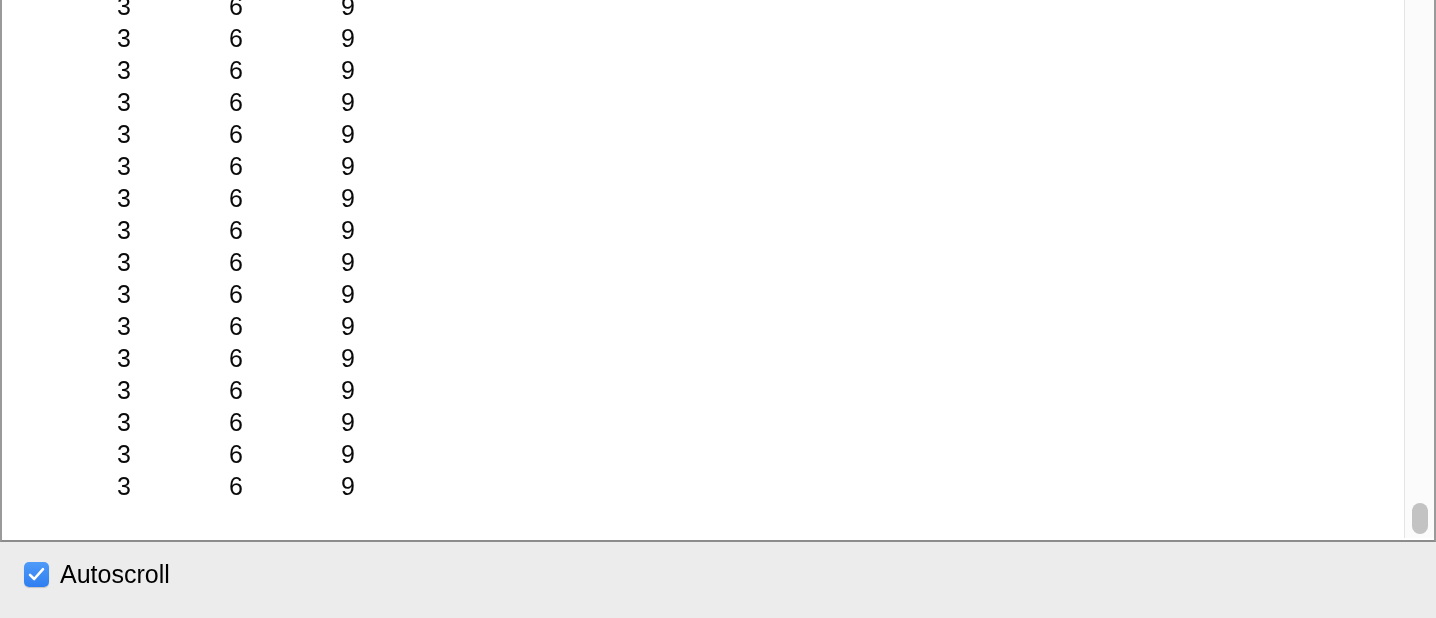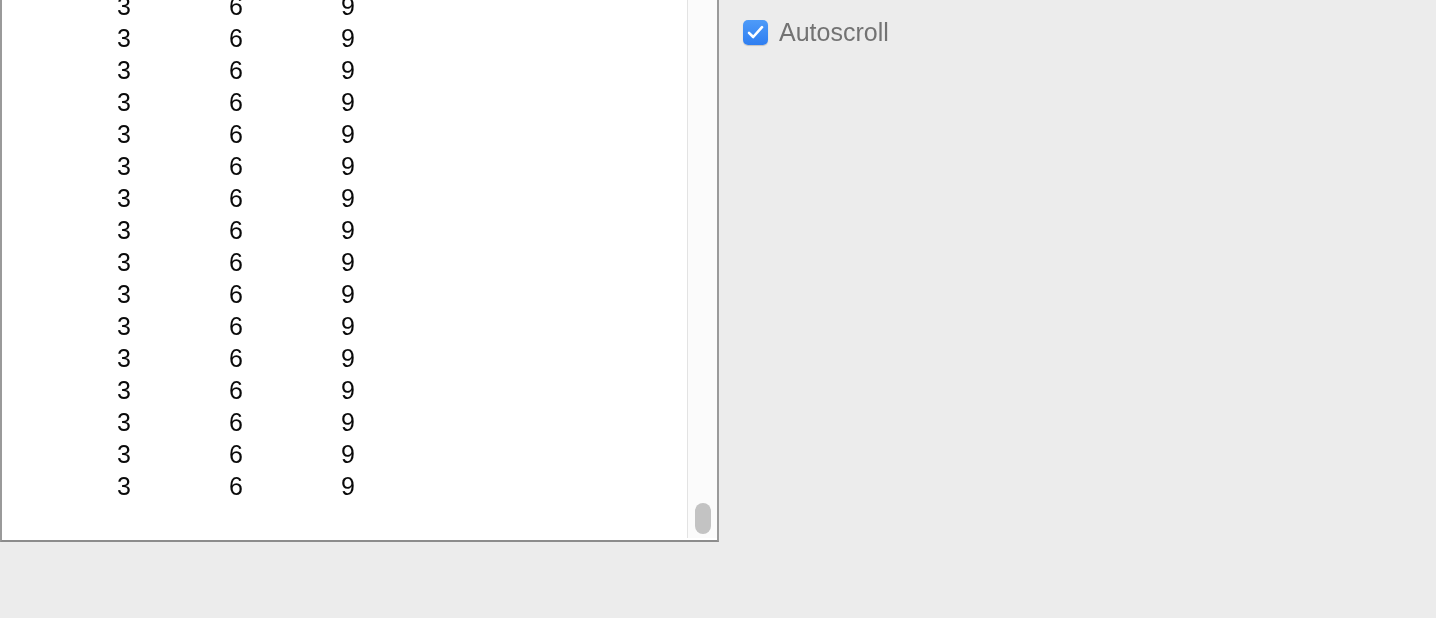--- a/index.html
+++ b/index.html
@@ -10,20 +10,21 @@
     font-family:"Liberation Sans", sans-serif;
     -webkit-font-smoothing:antialiased;
   }
 
   .window {
     position:relative;
     width:1436px;
     height:618px;
     background:#ececec;
     display:flex;
+    flex-direction:column;
   }
 
   
   .console-wrap {
     position:relative;
     width:1436px;
     height:542px;
     background:#ffffff;
     border-left:2px solid #9a9a9a;
     border-right:2px solid #9a9a9a;
@@ -100,21 +101,21 @@
     height:25px;
     border-radius:5px;
     background:linear-gradient(180deg,#4e9bf8 0%,#2f7ef1 100%);
     box-shadow:0 1px 1px rgba(0,0,0,0.18);
     position:relative;
     flex:none;
   }
   .checkbox svg { position:absolute; left:3px; top:3px; }
   .autoscroll-label {
     font-size:25px;
-    color:#737373;
+    color:#000000;
     line-height:25px;
   }
 </style>
 </head>
 <body>
 
 <div class="window">
 
   <div class="console-wrap">
     <div class="console-text" id="console-text" style="top: -10px;">

